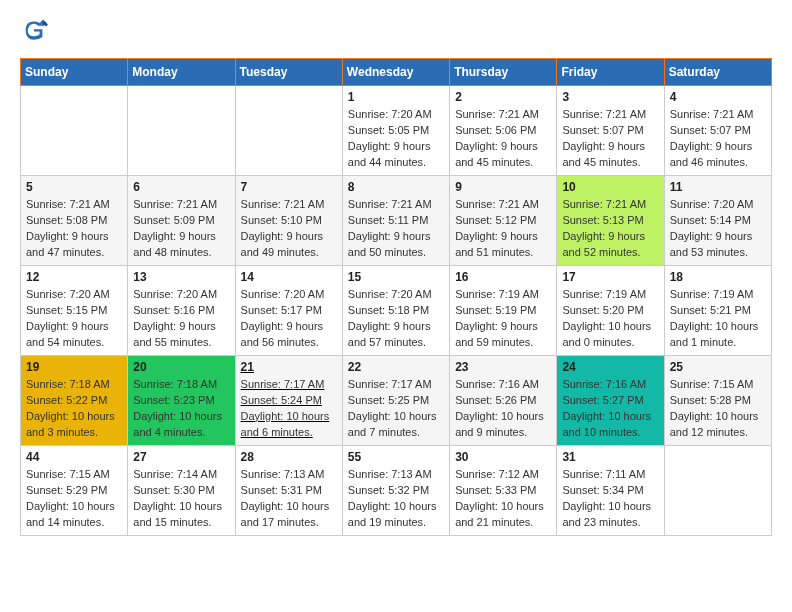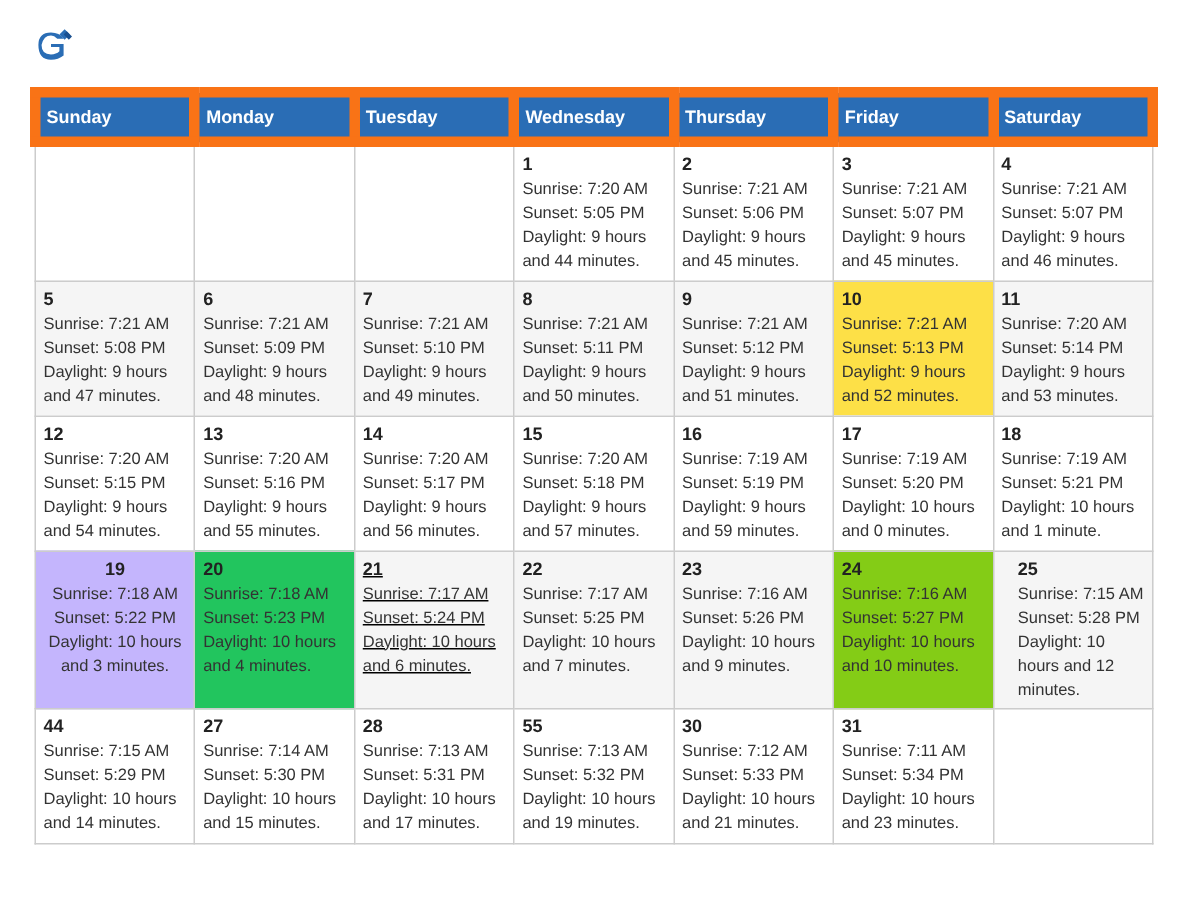--- a/index.html
+++ b/index.html
@@ -51,21 +51,21 @@
       border-collapse: collapse;
       font-size: 10.5px;
     }
     .calendar thead th {
       background: #2a6db5;
       color: #fff;
       padding: 6px 4px;
       text-align: left;
       font-size: 12px;
       font-weight: bold;
-      border: 7px solid #f97316;
+      border: 1px solid #f97316;
     }
     .calendar tbody td {
       border: 1px solid #ccc;
       vertical-align: top;
       padding: 4px 5px;
       width: calc(100% / 7);
       height: 90px;
       background: #fff;
     }
     .calendar tbody tr:nth-child(even) td {
@@ -160,21 +160,21 @@
             <div class="day-info">Sunrise: 7:21 AM<br>Sunset: 5:10 PM<br>Daylight: 9 hours and 49 minutes.</div>
           </td>
           <td style="background: rgb(245, 245, 245);">
             <div class="day-number">8</div>
             <div class="day-info">Sunrise: 7:21 AM<br>Sunset: 5:11 PM<br>Daylight: 9 hours and 50 minutes.</div>
           </td>
           <td style="background: rgb(245, 245, 245);">
             <div class="day-number">9</div>
             <div class="day-info">Sunrise: 7:21 AM<br>Sunset: 5:12 PM<br>Daylight: 9 hours and 51 minutes.</div>
           </td>
-          <td style="background: #fde047;">
+          <td style="background: #bef264;">
             <div class="day-number">10</div>
             <div class="day-info">Sunrise: 7:21 AM<br>Sunset: 5:13 PM<br>Daylight: 9 hours and 52 minutes.</div>
           </td>
           <td style="background: rgb(245, 245, 245);">
             <div class="day-number">11</div>
             <div class="day-info">Sunrise: 7:20 AM<br>Sunset: 5:14 PM<br>Daylight: 9 hours and 53 minutes.</div>
           </td>
         </tr>
         <tr>
           <td>
@@ -200,45 +200,45 @@
           <td>
             <div class="day-number">17</div>
             <div class="day-info">Sunrise: 7:19 AM<br>Sunset: 5:20 PM<br>Daylight: 10 hours and 0 minutes.</div>
           </td>
           <td>
             <div class="day-number">18</div>
             <div class="day-info">Sunrise: 7:19 AM<br>Sunset: 5:21 PM<br>Daylight: 10 hours and 1 minute.</div>
           </td>
         </tr>
         <tr>
-          <td style="background: #c4b5fd; text-align: center;">
+          <td style="background: #eab308;">
             <div class="day-number">19</div>
             <div class="day-info">Sunrise: 7:18 AM<br>Sunset: 5:22 PM<br>Daylight: 10 hours and 3 minutes.</div>
           </td>
           <td style="background: #22c55e; margin-top: 31px;">
             <div class="day-number">20</div>
             <div class="day-info">Sunrise: 7:18 AM<br>Sunset: 5:23 PM<br>Daylight: 10 hours and 4 minutes.</div>
           </td>
           <td style="background: rgb(245, 245, 245); text-decoration: underline;">
             <div class="day-number">21</div>
             <div class="day-info">Sunrise: 7:17 AM<br>Sunset: 5:24 PM<br>Daylight: 10 hours and 6 minutes.</div>
           </td>
           <td style="background: rgb(245, 245, 245);">
             <div class="day-number">22</div>
             <div class="day-info">Sunrise: 7:17 AM<br>Sunset: 5:25 PM<br>Daylight: 10 hours and 7 minutes.</div>
           </td>
           <td style="background: rgb(245, 245, 245);">
             <div class="day-number">23</div>
             <div class="day-info">Sunrise: 7:16 AM<br>Sunset: 5:26 PM<br>Daylight: 10 hours and 9 minutes.</div>
           </td>
-          <td style="background: #84cc16; margin-top: 29px;">
+          <td style="background: #14b8a6; margin-top: 29px;">
             <div class="day-number">24</div>
             <div class="day-info">Sunrise: 7:16 AM<br>Sunset: 5:27 PM<br>Daylight: 10 hours and 10 minutes.</div>
           </td>
-          <td style="background: rgb(245, 245, 245); padding-left: 16px;">
+          <td style="background: rgb(245, 245, 245);">
             <div class="day-number">25</div>
             <div class="day-info">Sunrise: 7:15 AM<br>Sunset: 5:28 PM<br>Daylight: 10 hours and 12 minutes.</div>
           </td>
         </tr>
         <tr>
           <td>
             <div class="day-number">44</div>
             <div class="day-info">Sunrise: 7:15 AM<br>Sunset: 5:29 PM<br>Daylight: 10 hours and 14 minutes.</div>
           </td>
           <td>

